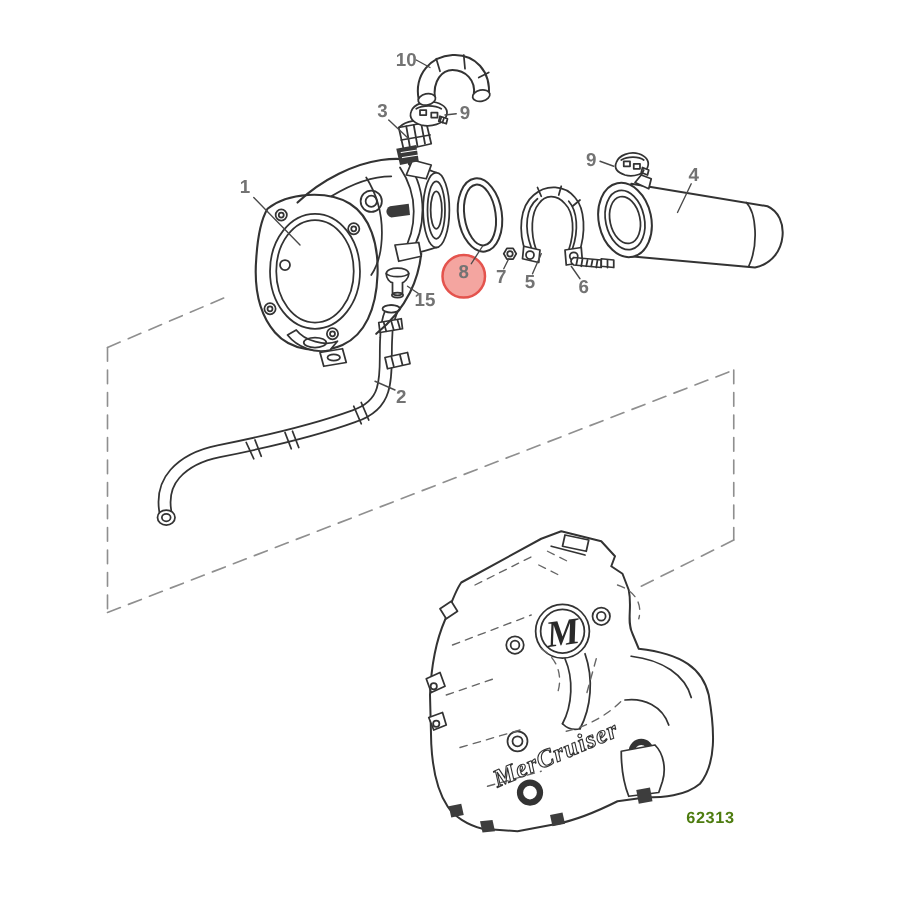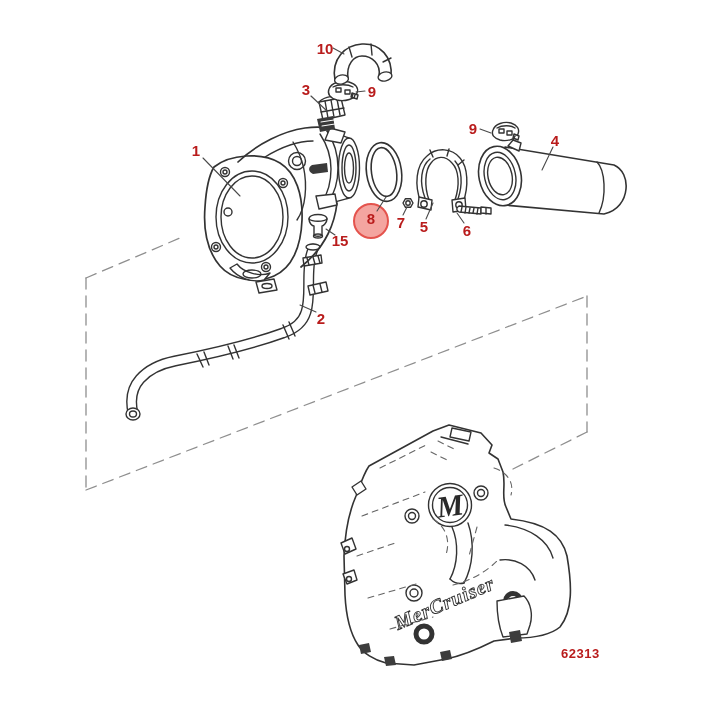--- a/index.html
+++ b/index.html
@@ -1,21 +1,21 @@
 <!DOCTYPE html>
 <html><head>
 <meta charset="utf-8">
 <style>
   html,body{margin:0;padding:0;background:#fff;}
   .stage{position:relative;width:720px;height:720px;background:#ffffff;overflow:hidden;
          font-family:"Liberation Sans", sans-serif;}
   .stage svg{position:absolute;left:0;top:0;}
   .callout{position:absolute;transform:translate(-50%,-50%);font-weight:bold;
-           font-size:15px;color:#b91c1c;line-height:1;user-select:none;}
-  .partnum{position:absolute;font-weight:bold;font-size:13px;color:#b91c1c;letter-spacing:.5px;margin-left:12px;}
+           font-size:15px;color:#737373;line-height:1;user-select:none;}
+  .partnum{position:absolute;font-weight:bold;font-size:13px;color:#4d7c0f;letter-spacing:.5px;}
 </style>
 </head>
 <body>
 
 <div class="stage">
 
 <svg width="720" height="720" viewBox="0 0 720 720">
   <g fill="none" stroke="#333" stroke-width="1.4" stroke-linecap="round" stroke-linejoin="round">
 
     <g stroke="#8f8f8f" stroke-width="1.3" stroke-dasharray="11 7">

